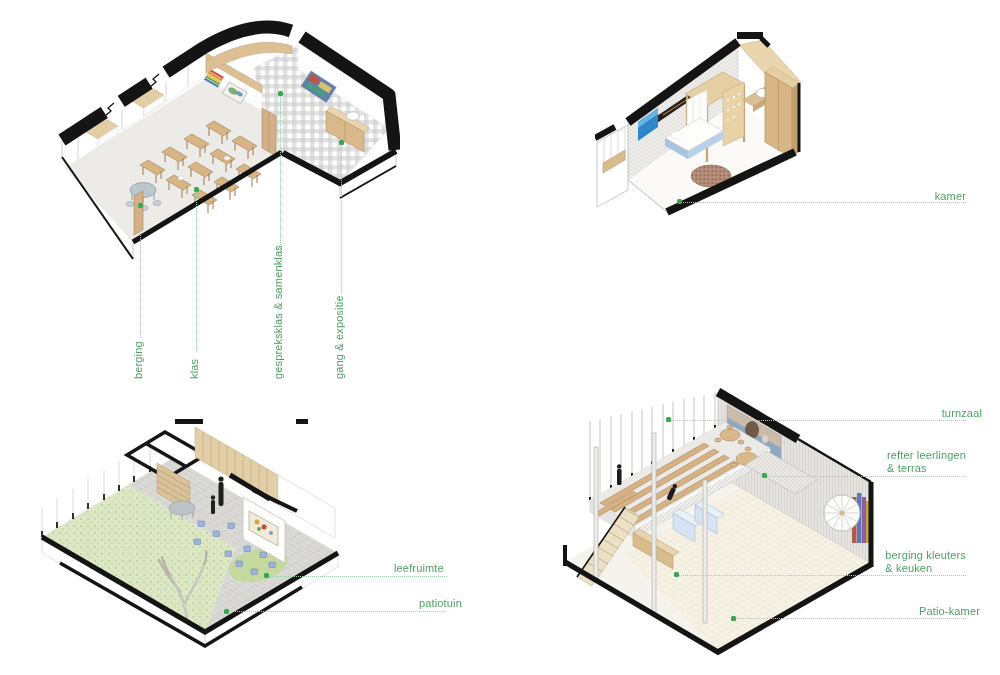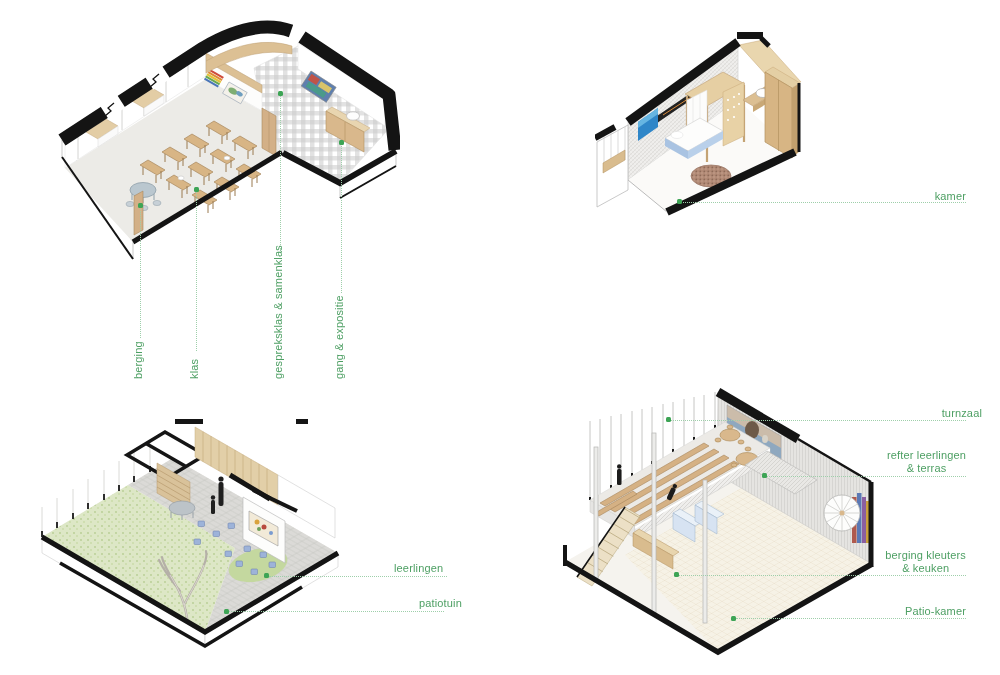--- a/index.html
+++ b/index.html
@@ -1,21 +1,21 @@
 <!DOCTYPE html>
 <html><head>
 <meta charset="utf-8">
 <style>
   html,body{margin:0;padding:0;background:#ffffff;}
   #stage{position:relative;width:1000px;height:675px;background:#ffffff;overflow:hidden;
          font-family:"Liberation Sans","DejaVu Sans",sans-serif;}
   .drawing{position:absolute;}
   .lbl{position:absolute;color:#4d9f63;font-size:11px;line-height:13px;white-space:nowrap;letter-spacing:.15px;}
   .lbl.v{transform:rotate(-90deg);transform-origin:0 0;}
-  .lbl.r{text-align:center;}
+  .lbl.r{text-align:left;}
   .hl{position:absolute;border-top:1px dotted #9ecfaa;height:0;}
   .vl{position:absolute;border-left:1px dotted #9ecfaa;width:0;}
   .dot{position:absolute;width:5px;height:5px;background:#3da455;border-radius:1.5px;}
 </style>
 </head>
 <body>
 
 <div id="stage">
 
   <svg width="0" height="0" style="position:absolute">
@@ -405,27 +405,27 @@
   <div class="dot" style="left:673.5px;top:571.5px"></div>
   <div class="dot" style="left:730.5px;top:615.5px"></div>
 
   <div class="lbl v" style="left:132px;top:379px">berging</div>
   <div class="lbl v" style="left:188px;top:379px">klas</div>
   <div class="lbl v" style="left:272px;top:379px">gespreksklas &amp; samenklas</div>
   <div class="lbl v" style="left:333px;top:379px">gang &amp; expositie</div>
 
   <div class="lbl r" style="right:34px;top:190px">kamer</div>
 
-  <div class="lbl" style="left:394px;top:562px">leerlingen</div>
+  <div class="lbl" style="left:394px;top:562px">leefruimte</div>
   <div class="lbl" style="left:419px;top:597px">patiotuin</div>
 
   <div class="lbl r" style="right:18px;top:407px">turnzaal</div>
   <div class="lbl r" style="right:34px;top:449px">
     <div>refter leerlingen</div>
     <div>&amp; terras</div>
   </div>
   <div class="lbl r" style="right:34px;top:549px">
     <div>berging kleuters</div>
     <div>&amp; keuken</div>
   </div>
-  <div class="lbl r" style="right:34px;top:605px">Patio-kamer</div>
+  <div class="lbl r" style="right:20px;top:605px">Patio-kamer</div>
 
 </div>
 
 </body></html>

